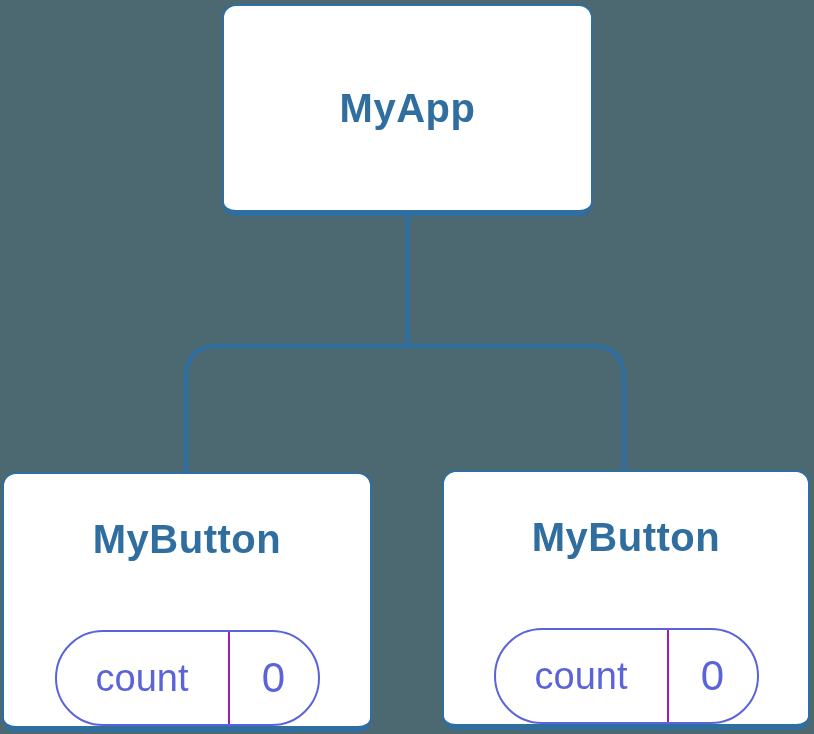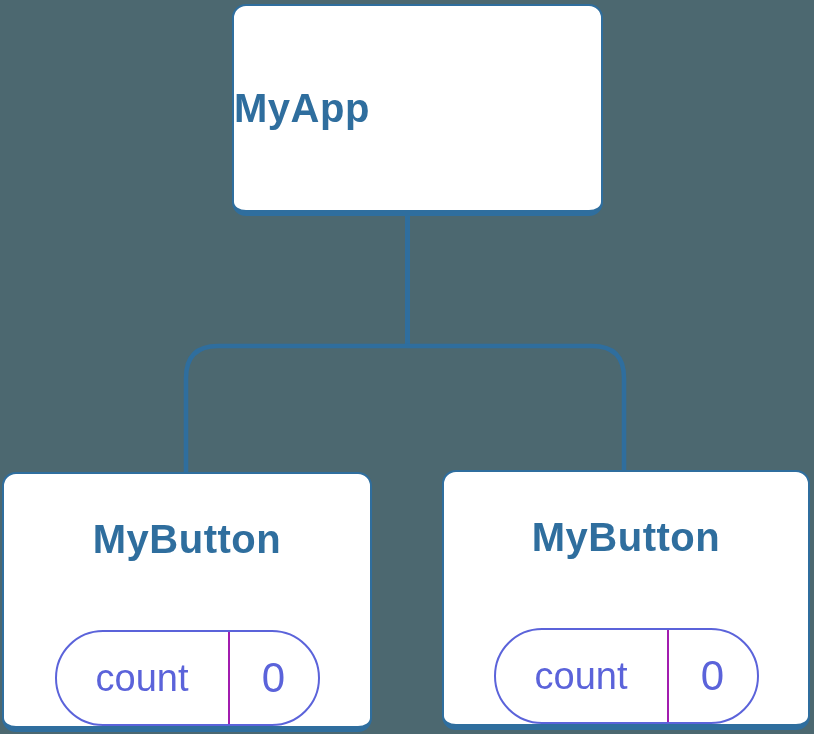--- a/index.html
+++ b/index.html
@@ -23,26 +23,27 @@
   }
   .node {
     position: absolute;
     background: #ffffff;
     border: 2px solid #2F6E9E;
     border-bottom-width: 6px;
     border-radius: 14px;
     box-sizing: border-box;
   }
   .root {
-    left: 232px;
+    left: 222px;
     top: 4px;
     width: 371px;
     height: 212px;
     display: flex;
     align-items: center;
+    justify-content: center;
   }
   .node-title {
     font-size: 40px;
     font-weight: 600;
     color: #2F6E9E;
     line-height: 54px;
     letter-spacing: 0.5px;
   }
   .child {
     width: 370px;

